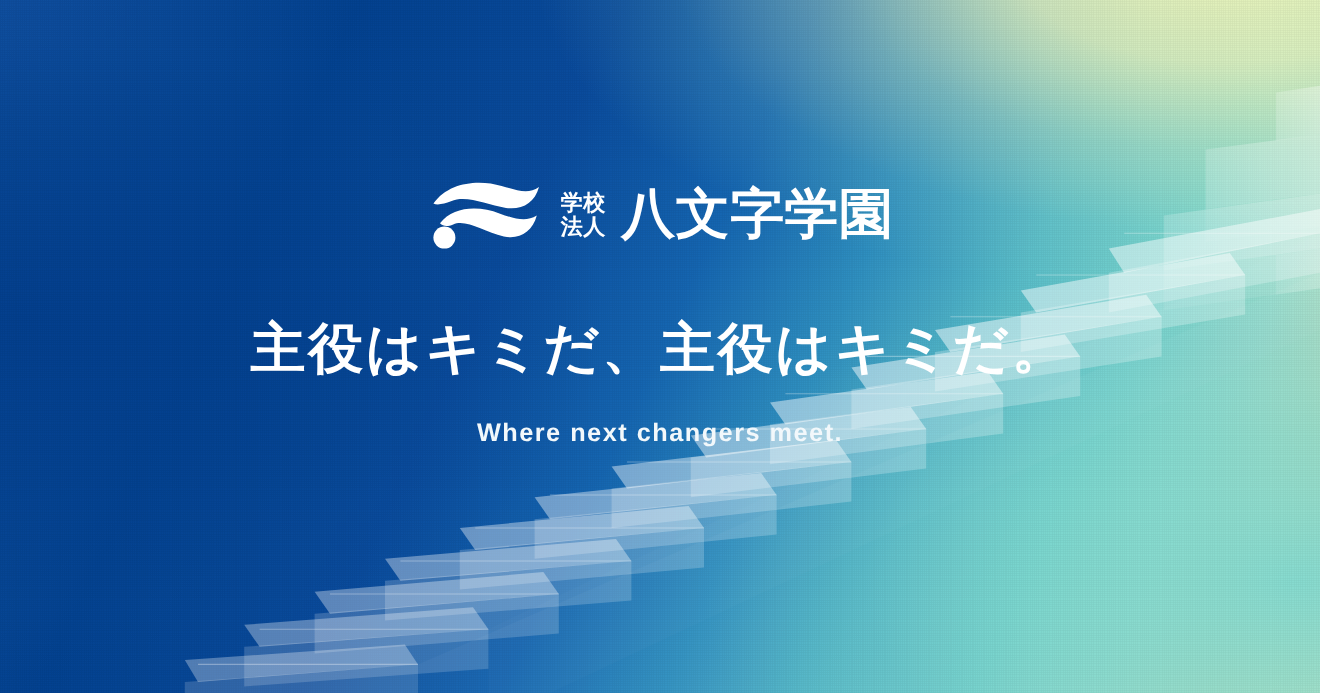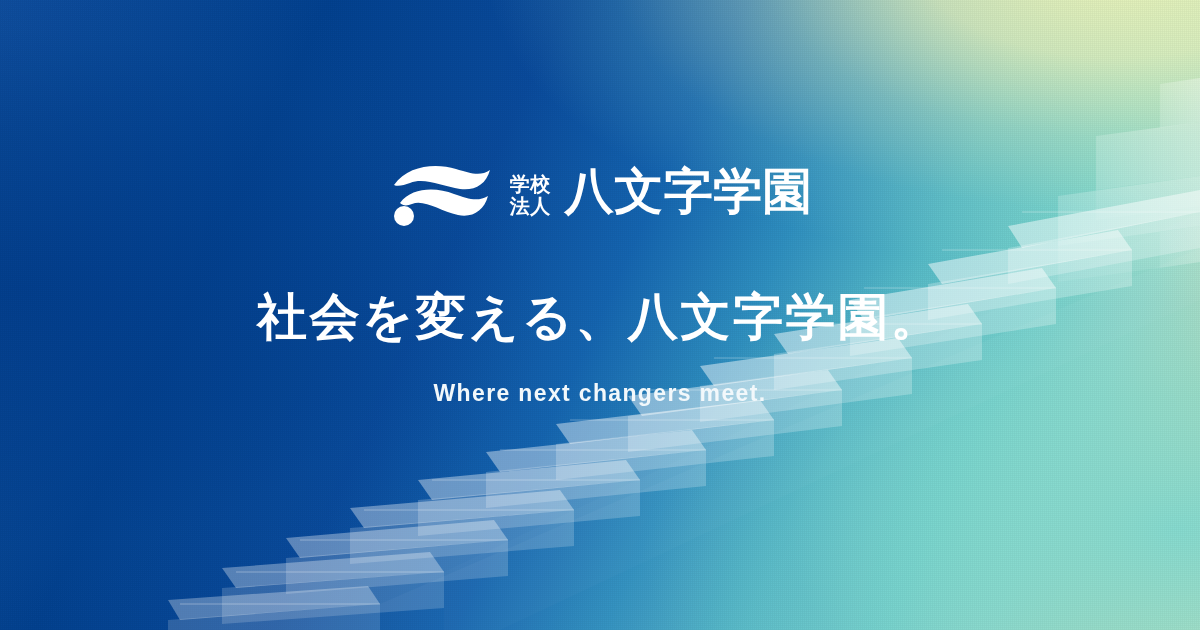--- a/index.html
+++ b/index.html
@@ -105,21 +105,21 @@
     font-family:"DejaVu Sans","Liberation Sans",sans-serif;
     font-size:20px;
     font-weight:700;
     line-height:1.02;
     letter-spacing:.5px;
     color:#ffffff;
     white-space:nowrap;
   }
   .logo-wordmark {
     flex:0 0 auto;
-    font-family:Liberation Mono, monospace;
+    font-family:Liberation Sans, sans-serif;
     font-size:49px;
     font-weight:700;
     line-height:1;
     letter-spacing:.5px;
     color:#ffffff;
     white-space:nowrap;
   }
 
   
   .headline {
@@ -270,17 +270,17 @@
       </span>
 
       <span class="logo-kanji-small">
         <span>学校</span>
         <span>法人</span>
       </span>
 
       <span class="logo-wordmark">八文字学園</span>
     </div>
 
-    <h1 class="headline">社会を変える、八文字学園。</h1>
+    <h1 class="headline">主役はキミだ、主役はキミだ。</h1>
 
     <p class="tagline">Where next changers meet.</p>
   </div>
 </div>
 
 </body></html>

